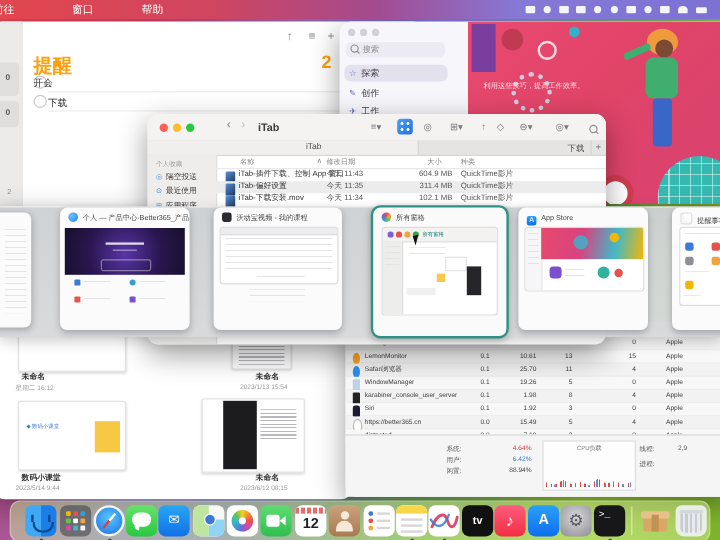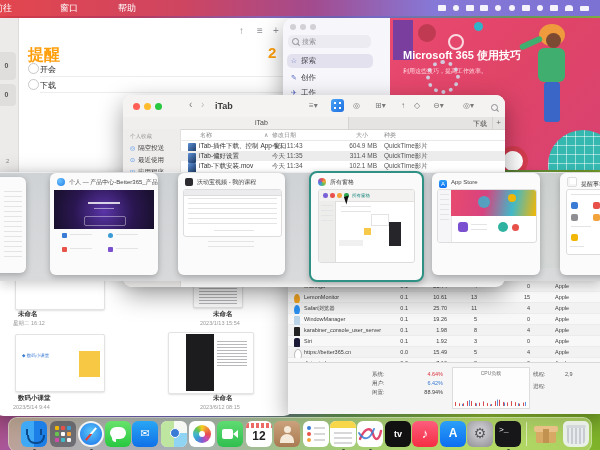--- a/index.html
+++ b/index.html
@@ -128,21 +128,21 @@
       <div class="rem-pill" style="top:34px;height:28px;line-height:28px;">0</div>
       <div class="rem-pill" style="top:66px;height:22px;line-height:22px;">0</div>
       <div class="abs" style="left:14px;top:140px;font-size:6px;color:#8a8a8a;">2</div>
     </div>
     <span class="rem-tool" style="left:247px;">↑</span>
     <span class="rem-tool" style="left:265px;">≡</span>
     <span class="rem-tool" style="left:281px;">+</span>
     <div class="rem-title">提醒</div>
     <div class="rem-count">2</div>
     <div class="rem-item-circle" style="left:36px;top:45px;"></div>
-    <div class="rem-item-label" style="left:48px;top:46px;">开会</div>
+    <div class="rem-item-label" style="left:36px;top:46px;">开会</div>
     <div class="rem-div" style="top:58px;"></div>
     <div class="rem-item-circle" style="left:36px;top:61px;"></div>
     <div class="rem-item-label" style="left:48px;top:62px;">下载</div>
     <div class="rem-div" style="top:74px;"></div>
   </div>
 
   <div class="win nts">
     <div class="nt-thumb" style="left:21px;top:100px;width:88px;height:36px;"></div>
     <div class="nt-thumb" style="left:199px;top:100px;width:48px;height:34px;">
       <div class="abs txtlines" style="left:5px;top:3px;right:5px;bottom:3px;"></div>
@@ -185,21 +185,20 @@
       <div class="abs" style="left:108px;top:128px;width:20px;height:20px;border:5px solid #d23b4e;border-radius:50%;background:#fff;"></div>
       <div class="abs" style="left:158px;top:112px;width:70px;height:70px;border-radius:50%;background:#35b8b0;
             background-image:repeating-linear-gradient(0deg,rgba(255,255,255,.5) 0 1px,transparent 1px 9px),repeating-linear-gradient(90deg,rgba(255,255,255,.5) 0 1px,transparent 1px 9px);"></div>
       <div class="abs" style="right:28px;top:6px;width:58px;height:112px;">
         <div class="abs" style="left:12px;top:0;width:26px;height:22px;border-radius:50%;background:#f09a3e;"></div>
         <div class="abs" style="left:19px;top:9px;width:15px;height:15px;border-radius:50%;background:#7c4a32;"></div>
         <div class="abs" style="left:11px;top:24px;width:27px;height:34px;border-radius:6px;background:#3fae6e;"></div>
         <div class="abs" style="left:-8px;top:16px;width:24px;height:6px;border-radius:3px;background:#3fae6e;transform:rotate(-24deg);"></div>
         <div class="abs" style="left:17px;top:58px;width:16px;height:40px;background:#3a66c8;border-radius:3px;"></div>
       </div>
-      <div class="ms-title">Microsoft 365 使用技巧</div>
       <div class="ms-sub">利用这些技巧，提高工作效率。</div>
     </div>
   </div>
 
   <div class="win am">
     <div class="am-rows">
 
         <div class="am-row">
 
           <span class="am-name">sharingd</span>

